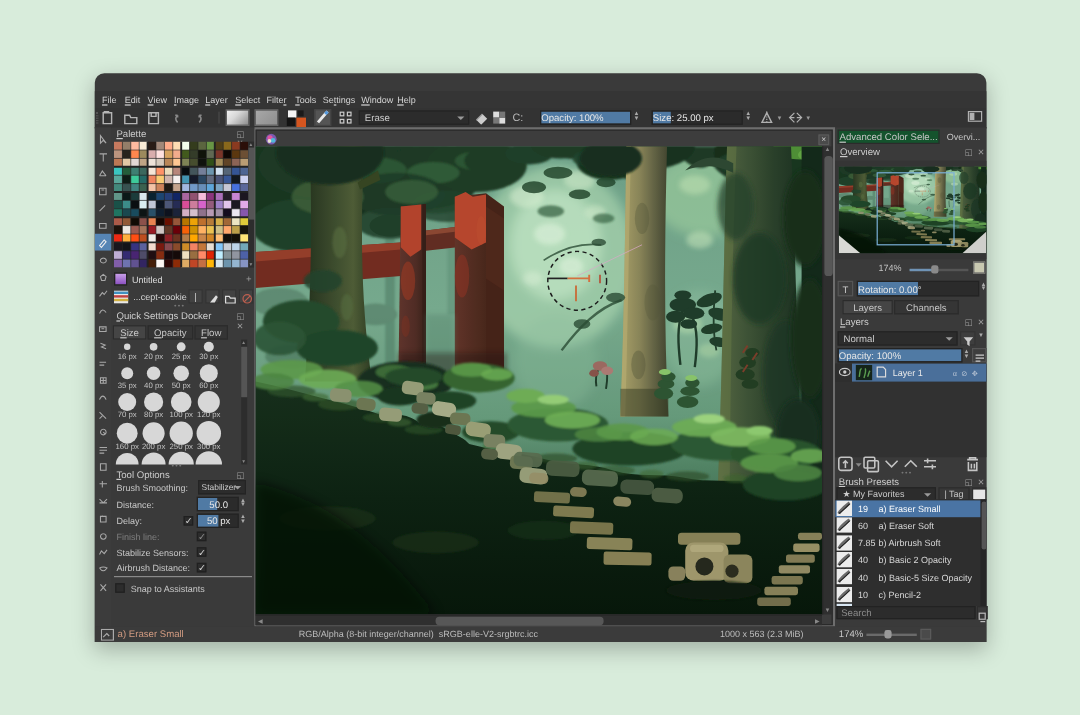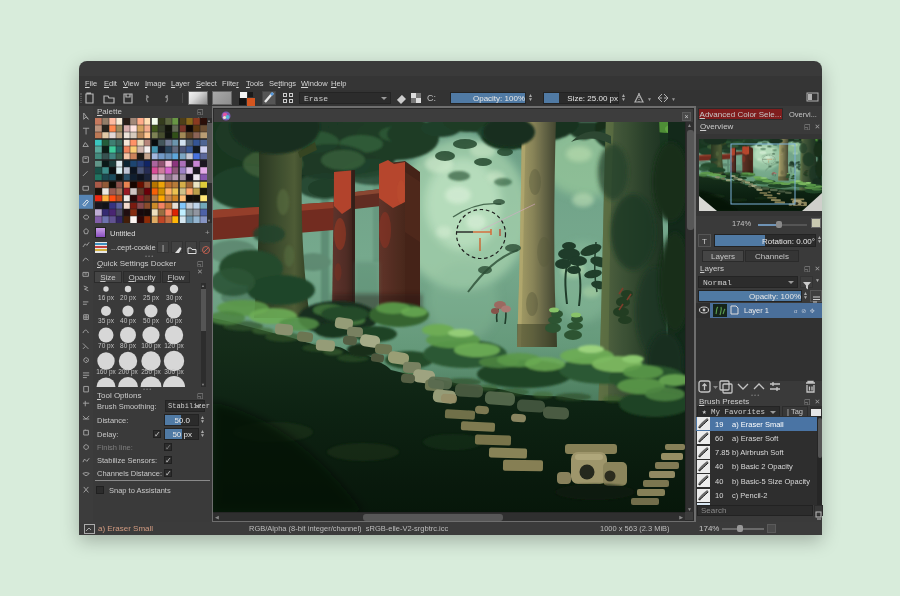--- a/index.html
+++ b/index.html
@@ -14,25 +14,25 @@
 .ticon{position:absolute;top:2px;color:#b8b8b8;font-size:9px;}
 #statusbar{left:0;top:461px;width:743px;height:13px;background:#3b3b3b;color:#c8c8c8;font-size:7.5px;line-height:13px;}
 #toolboxstrip{left:0;top:45px;width:14px;height:416px;background:#3c3c3c;}
 #leftdock{left:14px;top:45px;width:119px;height:416px;background:#3a3a3a;}
 #mdi{left:133px;top:45px;width:484px;height:416px;background:#6e6e6e;}
 #rightdock{left:617px;top:45px;width:126px;height:416px;background:#3a3a3a;}
 .hdr{position:absolute;color:#cccccc;font-size:8px;}
 .hicons{position:absolute;color:#9a9a9a;font-size:7px;letter-spacing:1px;}
 .tab{position:absolute;font-size:8px;color:#c6c6c6;background:#353535;border:1px solid #2b2b2b;text-align:center;}
 .tab.on{background:#454545;}
-.combo{position:absolute;background:#2c2c2c;border:1px solid #242424;color:#cccccc;font-size:8px;font-family:Liberation Mono, monospace;}
+.combo{position:absolute;background:#2c2c2c;border:1px solid #242424;color:#cccccc;font-size:8px;}
 .combo .arr{position:absolute;right:3px;top:40%;width:0;height:0;border-left:3px solid transparent;border-right:3px solid transparent;border-top:3px solid #9a9a9a;}
 .pill{position:absolute;background:#2b2b2b;border:1px solid #232323;color:#e6e6e6;font-size:8px;text-align:center;overflow:hidden;}
 .pillfill{position:absolute;left:0;top:0;bottom:0;background:#507aa4;}
-.pilltxt{position:absolute;width:100%;text-align:right;z-index:2;}
+.pilltxt{position:absolute;width:100%;text-align:left;z-index:2;}
 .spin{position:absolute;width:7px;color:#aaa;font-size:5px;line-height:4px;text-align:center;}
 .chk{position:absolute;width:8px;height:8px;background:#2c2c2c;border:1px solid #202020;color:#d0d0d0;font-size:8px;line-height:8px;text-align:center;}
 .lbl{position:absolute;color:#c8c8c8;font-size:7.5px;white-space:nowrap;}
 </style></head>
 <body>
 <div id="win">
 
 
 <div id="menubar" class="abs">
 <span style="left:6px"><u>F</u>ile</span>
@@ -564,21 +564,21 @@
 <div class="chk" style="left:60px;top:324px">✓</div>
 <div class="pill" style="left:71px;top:322px;width:35px;height:12px;line-height:12px">
         <div class="pillfill" style="width:17px"></div>
         <div class="pilltxt" style="text-align:right;padding-right:6px">50 px</div>
       </div>
 <div class="spin" style="left:106px;top:323px">▲<br>▼</div>
 <div class="lbl" style="left:4px;top:337px;color:#7e7e7e">Finish line:</div>
 <div class="chk" style="left:71px;top:337px;color:#8a8a8a">✓</div>
 <div class="lbl" style="left:4px;top:350px">Stabilize Sensors:</div>
 <div class="chk" style="left:71px;top:350px">✓</div>
-<div class="lbl" style="left:4px;top:363px">Channels Distance:</div>
+<div class="lbl" style="left:4px;top:363px">Airbrush Distance:</div>
 <div class="chk" style="left:71px;top:363px">✓</div>
 <div class="abs" style="left:2px;top:374px;width:115px;height:1px;background:#8a8a8a"></div>
 <div class="chk" style="left:3px;top:380px"></div>
 <div class="lbl" style="left:16px;top:380px">Snap to Assistants</div>
 </div>
 <div id="mdi" class="abs">
       <div class="abs" style="left:1px;top:2px;width:481px;height:413px;background:#3d3d3d;border:1px solid #2a2a2a">
 <svg class="abs" style="left:7px;top:2px" width="10" height="10" viewBox="0 0 10 10">
           <circle cx="5" cy="5" r="4.5" fill="#7a5ab0"></circle>
           <circle cx="4" cy="4" r="2.2" fill="#e055a0"></circle>
@@ -942,21 +942,21 @@
 <div style="position:absolute;left:1px;top:0px;color:#888;font-size:5px">▲</div>
 <div style="position:absolute;left:1px;bottom:0px;color:#888;font-size:5px">▼</div>
 </div>
 <div class="abs" style="left:1px;top:406px;width:472px;height:9px;background:#2f2f2f;border-top:1px solid #262626">
 <div style="position:absolute;left:150px;top:1px;width:140px;height:7px;background:#575757;border-radius:3px"></div>
 <div style="position:absolute;left:2px;top:1px;color:#888;font-size:5px">◀</div>
 <div style="position:absolute;right:2px;top:1px;color:#888;font-size:5px">▶</div>
 </div>
 </div>
 <div id="rightdock" class="abs">
-      <div class="tab on" style="left:2px;top:2px;width:85px;height:12px;line-height:11px;background:#7f1d1d"><u>A</u>dvanced Color Sele...</div>
+      <div class="tab on" style="left:2px;top:2px;width:85px;height:12px;line-height:11px;background:#14532d"><u>A</u>dvanced Color Sele...</div>
 <div class="lbl" style="left:93px;top:4px;color:#c6c6c6">Overvi...</div>
 <div class="hdr" style="left:4px;top:16px"><u>O</u>verview</div>
 <div class="hicons" style="left:108px;top:17px">◱ ✕</div>
 <div class="abs" style="left:0px;top:28px;width:126px;height:82px;background:#353535"></div>
 <svg class="abs" style="left:3px;top:33px" width="123" height="72" viewBox="0 0 123 72">
 <rect width="123" height="72" fill="#4a7a5e"></rect>
 <g transform="scale(0.2606 0.1846)">
           <use href="#scene"></use>
         </g>
 <path d="M0 57 L18 72 L0 72 Z" fill="#d8d8d4"></path>

